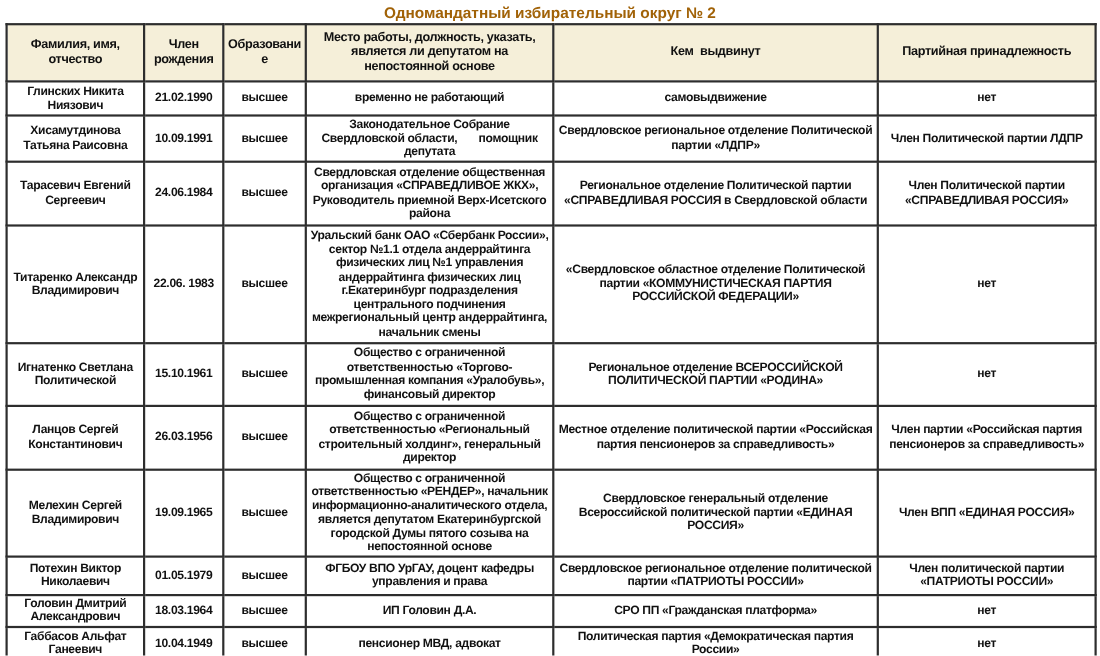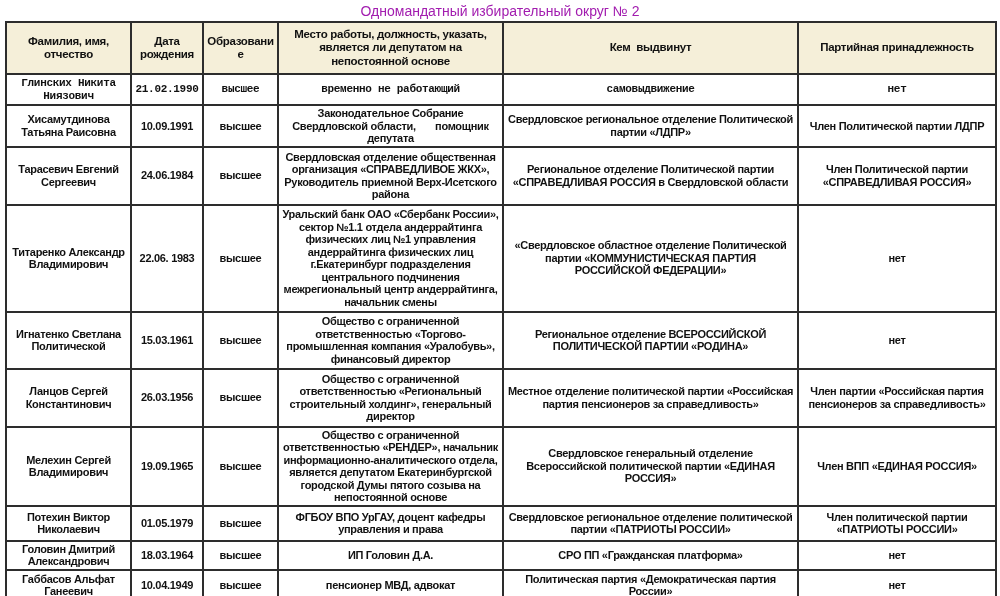--- a/index.html
+++ b/index.html
@@ -14,22 +14,22 @@
     width:1000px;height:596px;
     background:var(--page-bg);
     font-family:"Liberation Sans", sans-serif;
     color:var(--text);
     overflow:hidden;
   }
   .page-title{
     margin:3px 0 2px 0;
     text-align:center;
     font-size:14px;
-    font-weight:normal;
-    color:#a21caf;
+    font-weight:bold;
+    color:#a16207;
     letter-spacing:0;
   }
   table.candidates{
     border-collapse:collapse;
     table-layout:fixed;
     width:990px;
     margin-left:5px;
   }
   table.candidates th,
   table.candidates td{
@@ -46,21 +46,21 @@
   }
   table.candidates th{
     background:var(--header-bg);
     font-size:11.5px;
   }
   td.c-name{font-size:10.5px;letter-spacing:-0.4px;}
   td.c-date{font-size:11.5px;letter-spacing:0;}
   td.c-edu{font-size:11.5px;}
   
   tr.hr{height:52px;border-radius:15px;}
-  tr.r0{height:31px;font-family:Liberation Mono, monospace;}
+  tr.r0{height:31px;}
   tr.r1{height:32px;}
   tr.r2{height:58px;}
   tr.r3{height:107px;}
   tr.r4{height:57px;}
   tr.r5{height:58px;}
   tr.r6{height:78px;}
   tr.r7{height:35px;}
   tr.r8{height:20px;margin-top:24px;}
   tr.r9{height:31px;}
   col.w-name{width:125px;}
@@ -80,21 +80,21 @@
     <col class="w-name">
       <col class="w-date">
       <col class="w-edu">
       <col class="w-work">
       <col class="w-nom">
       <col class="w-party">
   </colgroup>
   <thead>
     <tr class="hr">
       <th>Фамилия, имя, отчество</th>
-      <th>Дата рождения</th>
+      <th>Член рождения</th>
       <th>Образование</th>
       <th>Место работы, должность, указать, является ли депутатом на непостоянной основе</th>
       <th>Кем&nbsp; выдвинут</th>
       <th>Партийная принадлежность</th>
     </tr>
   </thead>
   <tbody>
     <tr class="r0">
       <td class="c-name">Глинских Никита Ниязович</td>
       <td class="c-date">21.02.1990</td>
@@ -122,21 +122,21 @@
     <tr class="r3">
       <td class="c-name">Титаренко Александр Владимирович</td>
       <td class="c-date">22.06. 1983</td>
       <td class="c-edu">высшее</td>
       <td>Уральский банк ОАО «Сбербанк России», сектор №1.1 отдела андеррайтинга физических лиц №1 управления андеррайтинга физических лиц г.Екатеринбург подразделения центрального подчинения межрегиональный центр андеррайтинга, начальник смены</td>
       <td>«Свердловское областное отделение Политической партии «КОММУНИСТИЧЕСКАЯ ПАРТИЯ РОССИЙСКОЙ ФЕДЕРАЦИИ»</td>
       <td>нет</td>
     </tr>
     <tr class="r4">
       <td class="c-name">Игнатенко Светлана Политической</td>
-      <td class="c-date">15.03.1961</td>
+      <td class="c-date">15.10.1961</td>
       <td class="c-edu">высшее</td>
       <td>Общество с ограниченной ответственностью «Торгово-промышленная компания «Уралобувь», финансовый директор</td>
       <td>Региональное отделение ВСЕРОССИЙСКОЙ ПОЛИТИЧЕСКОЙ ПАРТИИ «РОДИНА»</td>
       <td>нет</td>
     </tr>
     <tr class="r5">
       <td class="c-name">Ланцов Сергей Константинович</td>
       <td class="c-date">26.03.1956</td>
       <td class="c-edu">высшее</td>
       <td>Общество с ограниченной ответственностью «Региональный строительный холдинг», генеральный директор</td>

